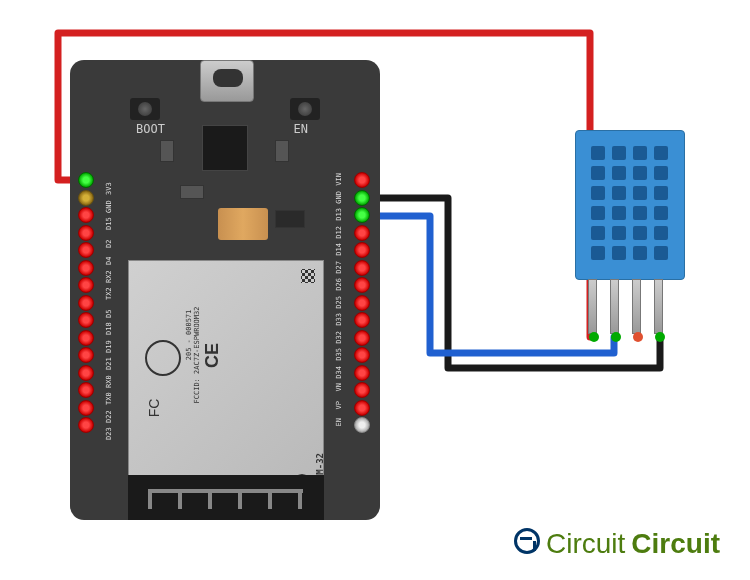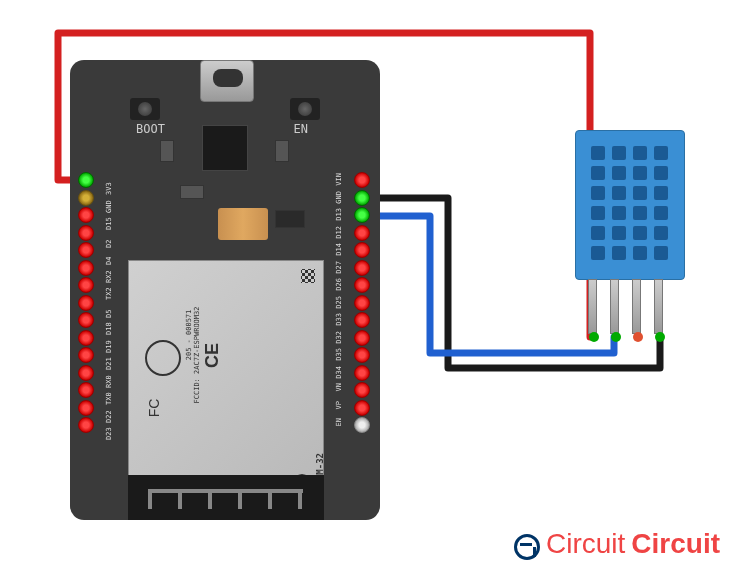--- a/index.html
+++ b/index.html
@@ -281,23 +281,23 @@
       stroke-linecap: round;
       stroke-linejoin: round;
     }
     
     
     .watermark {
       position: absolute;
       right: 30px;
       bottom: 20px;
       font-size: 28px;
-      color: #ef4444;
+      color: #4d7c0f;
       display: flex;
-      align-items: flex-end;
+      align-items: flex-start;
       gap: 6px;
     }
     .watermark-icon {
       width: 26px;
       height: 26px;
       border: 3px solid #003466;
       border-radius: 50%;
       position: relative;
     }
     .watermark-icon::before {

